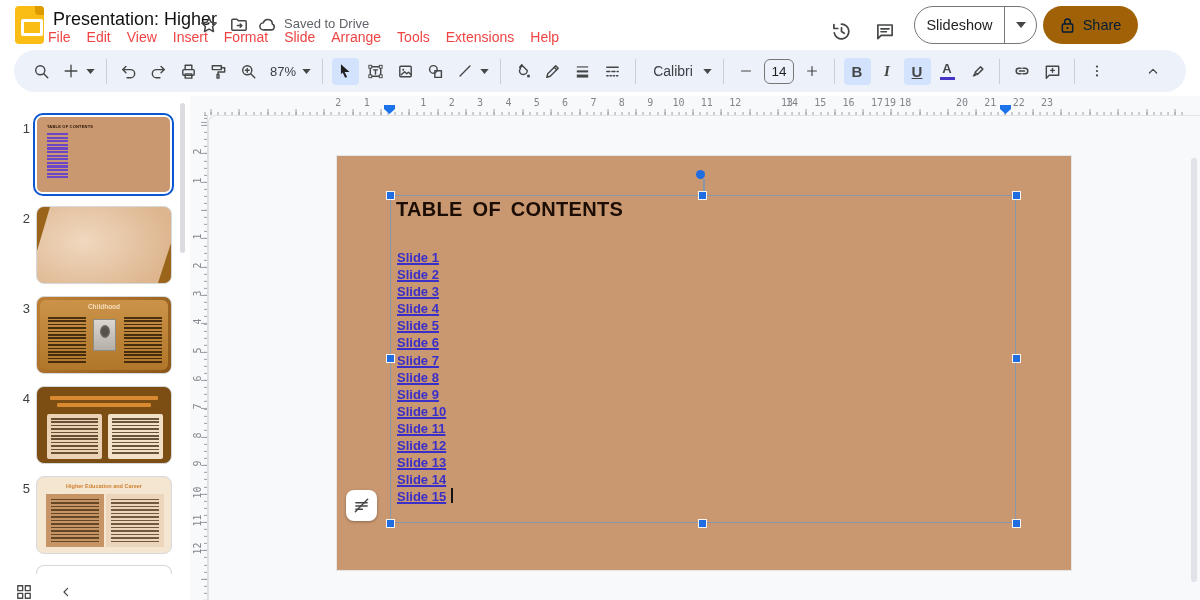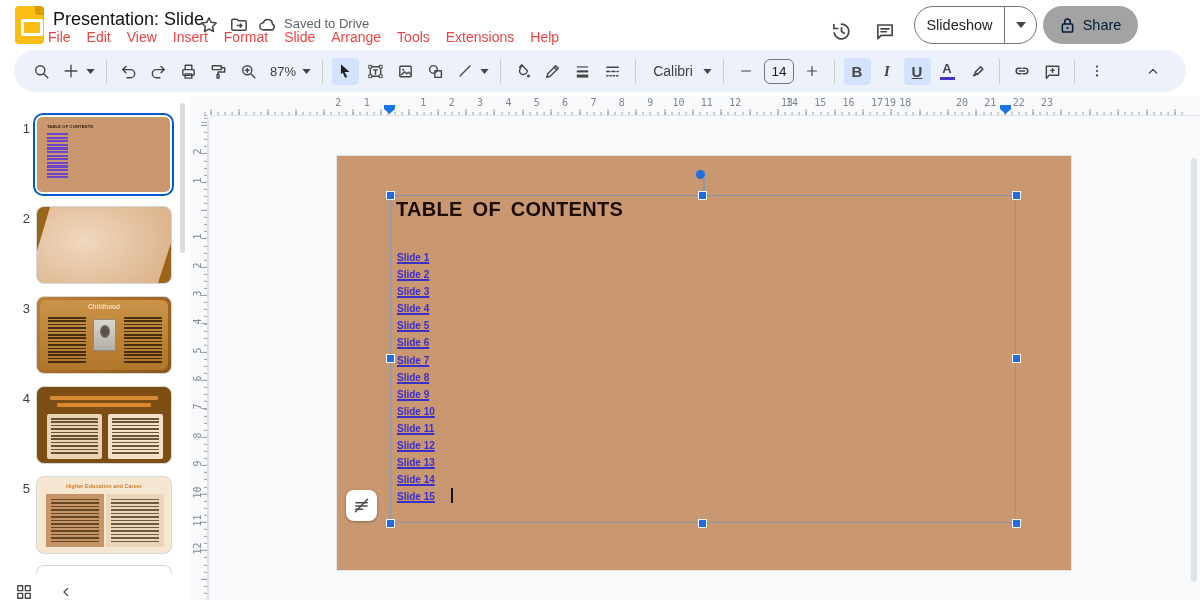--- a/index.html
+++ b/index.html
@@ -18,21 +18,21 @@
   .star { left:196px; } .mvfolder { left:226px; } .cloud { left:254px; }
   .saved { position:absolute; left:284px; top:16px; font-size:13px; color:#5f6368; }
   .menubar { position:absolute; left:40px; top:26px; display:flex; }
   .menu-item { font-size:14px; color:#ef4444; padding:3px 8px; border-radius:8px; cursor:default; }
   .hist { position:absolute; left:828px; top:18px; }
   .cmts { position:absolute; left:872px; top:18px; }
   .slideshow { position:absolute; left:914px; top:6px; width:123px; height:38px; border:1px solid #747775;
                border-radius:19px; display:flex; align-items:center; background:#fff; }
   .slideshow .lbl { flex:1; text-align:center; font-size:14.5px; color:#1f1f1f; }
   .slideshow .drop { width:32px; height:100%; border-left:1px solid #747775; display:flex; align-items:center; justify-content:center; }
-  .share { position:absolute; left:1043px; top:6px; width:95px; height:38px; background:#a3a3a3; border-radius:19px;
+  .share { position:absolute; left:1043px; top:6px; width:95px; height:38px; background:#a16207; border-radius:19px;
            display:flex; align-items:center; justify-content:center; gap:8px; font-size:14.5px; color:#001d35; font-weight:500; }
 
   
   .toolbar { position:absolute; left:14px; top:50px; width:1172px; height:42px; background:#edf2fa; border-radius:21px;
              display:flex; align-items:center; padding:0 14px 0 12px; }
   .tb { min-width:27px; height:27px; display:flex; align-items:center; justify-content:center; border-radius:4px; margin:0 1.5px; }
   .tb.active { background:#d3e3fd; }
   .tb-caret { min-width:14px; margin-left:-3px; }
   .tdiv { width:1px; height:25px; background:#cbcfd4; margin:0 7px; }
   .tb-text { font-size:13px; color:#3c4043; padding:0 4px; }
@@ -97,36 +97,36 @@
   .vtick-min { position:absolute; right:0; top:0; bottom:0; width:3px;
       background:repeating-linear-gradient(to bottom,#9aa0a6 0 1px, rgba(0,0,0,0) 1px 7.0875px); background-position-y:2.85px; }
   .vtick-maj { position:absolute; right:0; top:0; bottom:0; width:6px;
       background:repeating-linear-gradient(to bottom,#9aa0a6 0 1px, rgba(0,0,0,0) 1px 28.35px); background-position-y:9.95px; }
   .ind-marker { position:absolute; width:11px; height:9px; background:#1a73e8;
       clip-path:polygon(0 0,100% 0,100% 45%,50% 100%,0 45%); top:9px; }
   .slide { position:absolute; left:147px; top:60px; width:734px; height:414px; background:#c99770; box-shadow:0 0 0 1px rgba(0,0,0,.08); }
   .textbox { position:absolute; left:200px; top:99px; width:626px; height:328px; border:1.5px solid #8a97ab; }
   .tb-title { position:absolute; left:5px; top:2px; font-size:20px; font-weight:800; color:#1b0d04; letter-spacing:.3px; word-spacing:4px; white-space:nowrap; }
   .links { position:absolute; left:6px; top:53px; }
-  .slide-link { font-size:10px; font-weight:700; color:#3b2fc9; text-decoration:underline; text-decoration-thickness:1.5px; height:17.1px; line-height:17.1px; white-space:nowrap; }
+  .slide-link { font-size:13px; font-weight:700; color:#3b2fc9; text-decoration:underline; text-decoration-thickness:1.5px; height:17.1px; line-height:17.1px; white-space:nowrap; }
   .handle { position:absolute; width:7px; height:7px; background:#1f6de0; outline:1px solid rgba(255,255,255,.9); }
   .rot-stem { position:absolute; left:312px; top:-17px; width:1.5px; height:13px; background:#8a97ab; }
   .rot-dot { position:absolute; left:305px; top:-26px; width:9px; height:9px; border-radius:50%; background:#1f6de0; }
   .txt-cursor { position:absolute; left:60px; top:292px; width:1.5px; height:15px; background:#141414; }
   .autofit { position:absolute; left:156px; top:394px; width:31px; height:31px; background:#fff; border-radius:8px;
              box-shadow:0 1px 3px rgba(0,0,0,.3); display:flex; align-items:center; justify-content:center; }
   .vscroll { position:absolute; left:1191px; top:158px; width:6px; height:424px; background:#e0e3e7; border-radius:3px; }
 </style>
 </head>
 <body>
 
 <div class="app">
 
   <div class="logo"></div>
-  <div class="doc-title">Presentation: Slide</div>
+  <div class="doc-title">Presentation: Higher</div>
 
   <div class="hdr-ic star">
     <svg width="20" height="20" viewBox="0 0 20 20">
         <path class="ic" d="M10 2.8l2.2 4.5 5 .7-3.6 3.5.9 5-4.5-2.4-4.5 2.4.9-5L2.8 8l5-.7z"></path>
       </svg>
   </div>
   <div class="hdr-ic mvfolder">
     <svg width="20" height="20" viewBox="0 0 20 20">
         <path class="ic" d="M2.8 5.2c0-.6.4-1 1-1h4.1l1.6 1.6h6.7c.6 0 1 .4 1 1v7.4c0 .6-.4 1-1 1H3.8c-.6 0-1-.4-1-1z"></path>
         <path class="ic" d="M8.3 10.6h4.6M11.2 9l1.7 1.6-1.7 1.6"></path>

